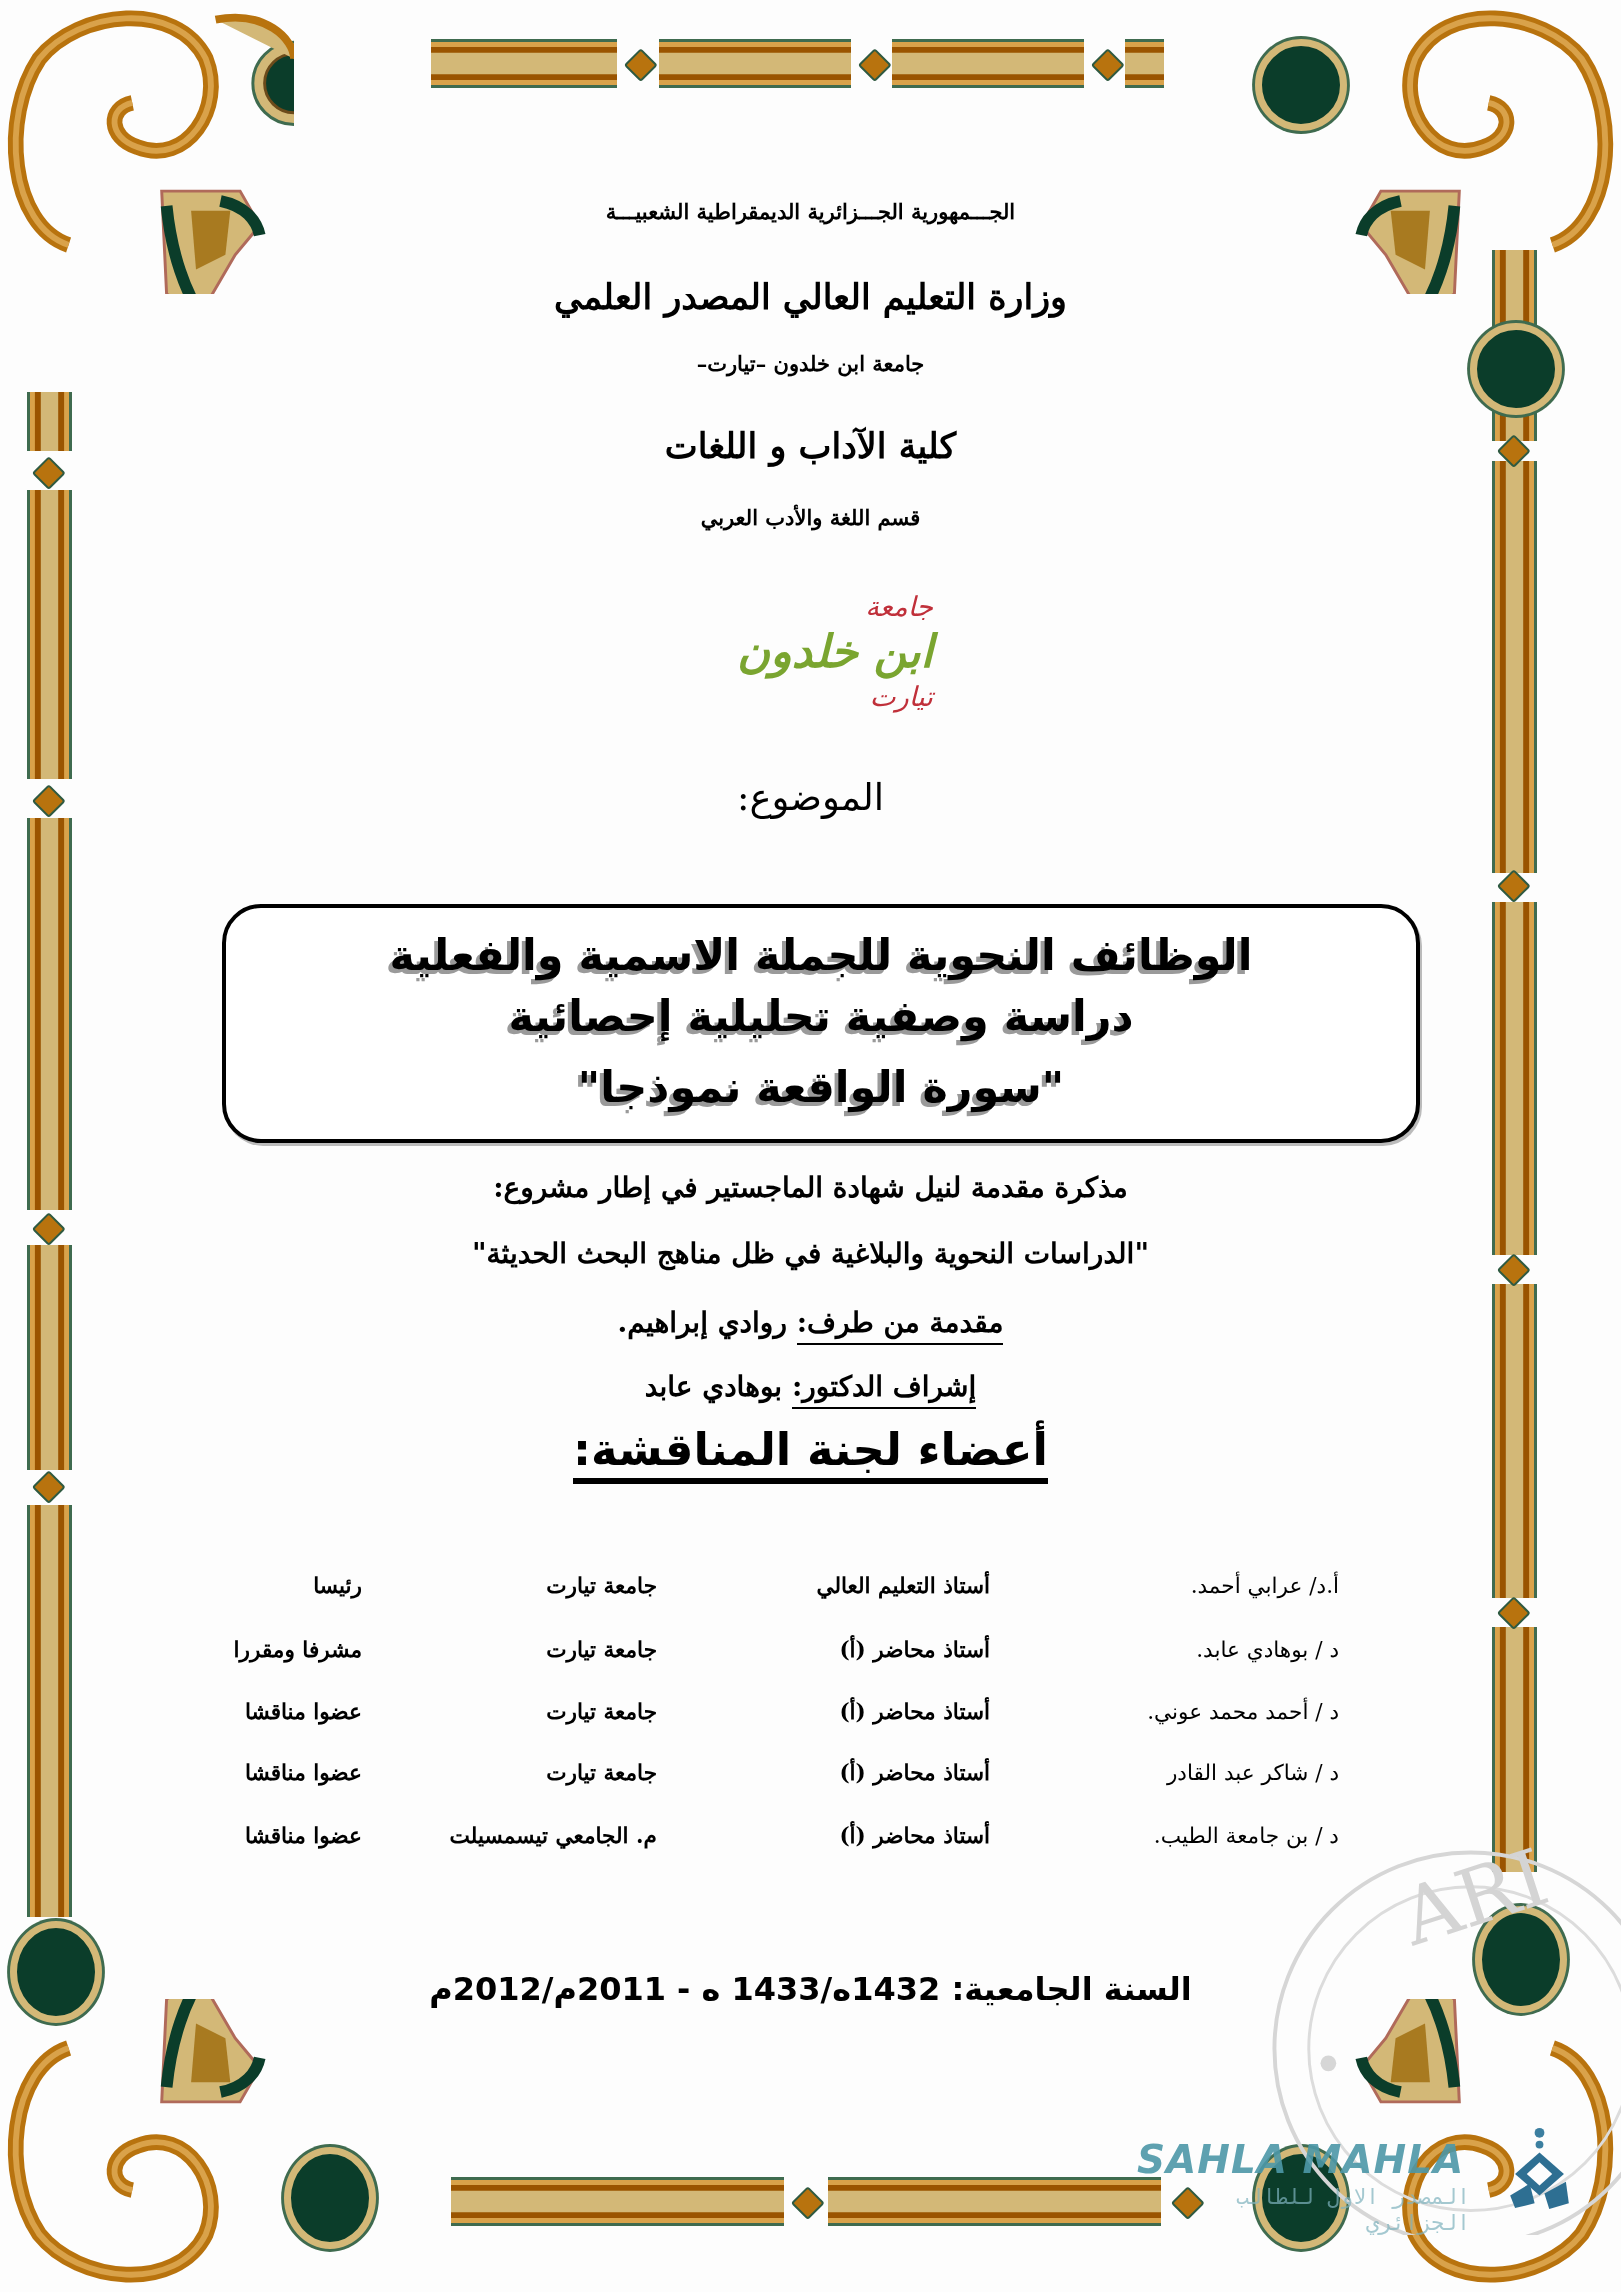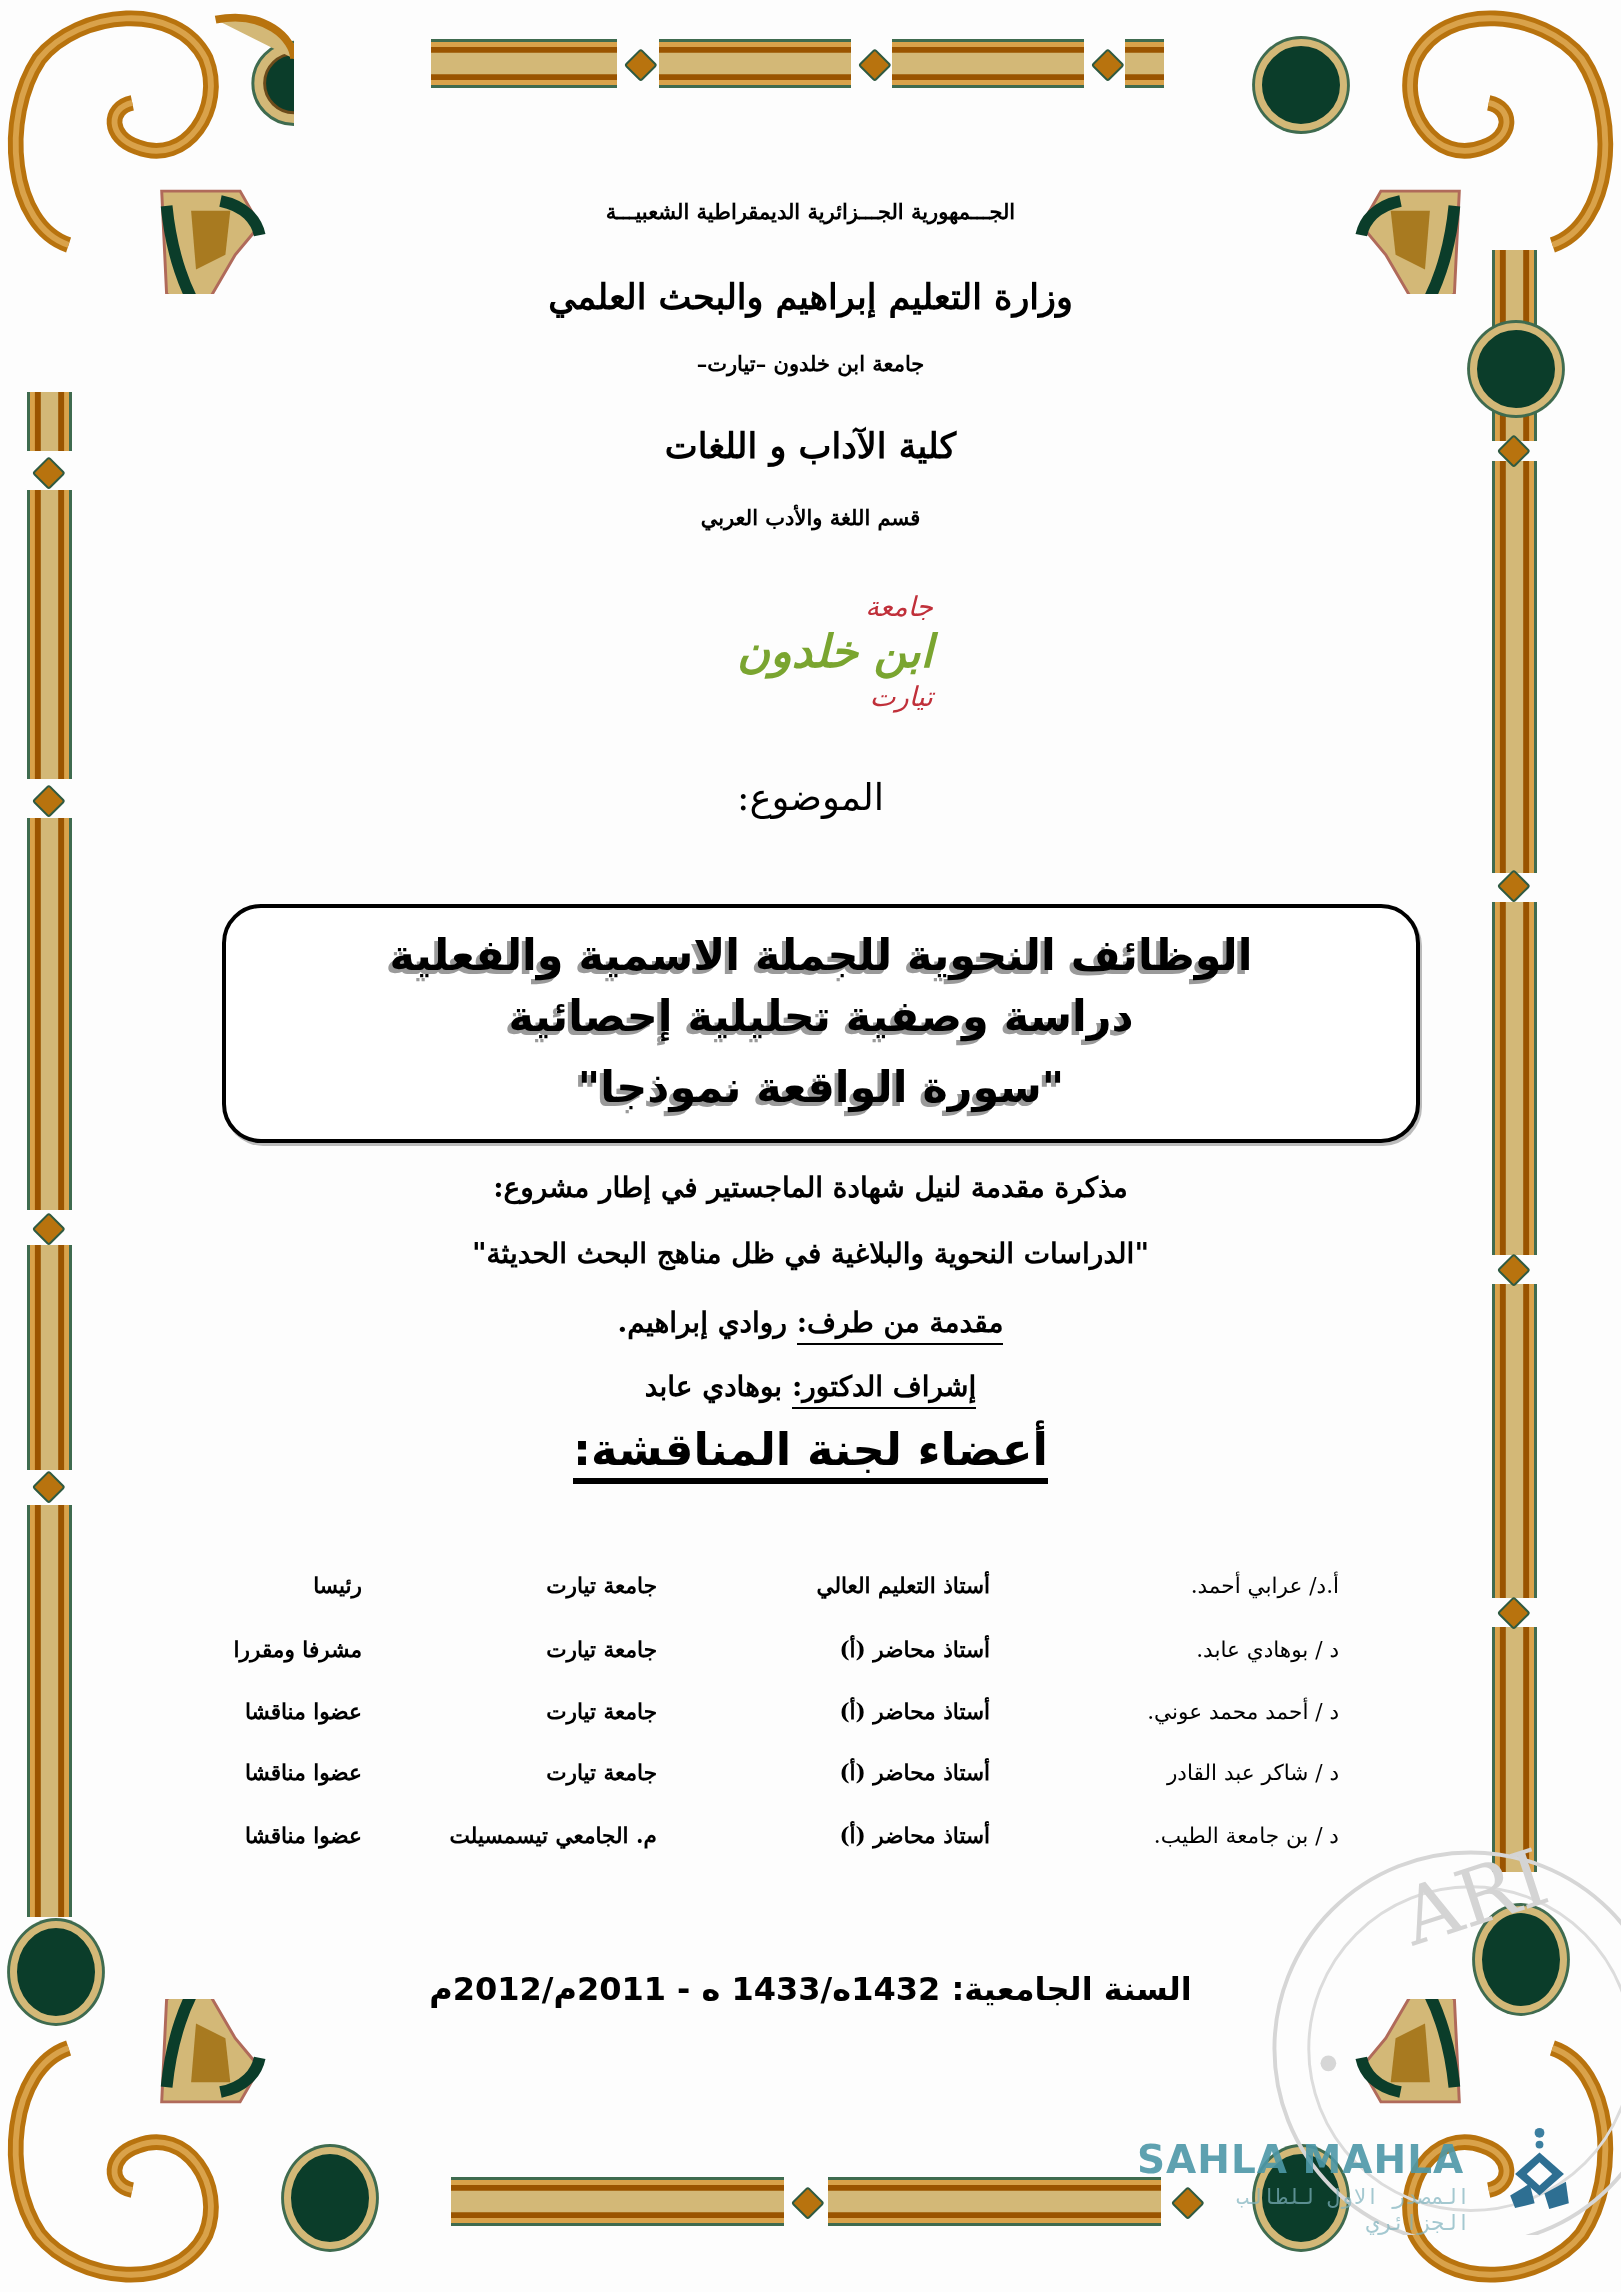--- a/index.html
+++ b/index.html
@@ -164,21 +164,21 @@
 </div>
 
 <svg class="abs" style="left:1245px; top:1823px;" width="412" height="412" viewBox="0 0 420 420">
   <circle cx="230" cy="230" r="200" fill="none" stroke="#d6d6d6" stroke-width="4"></circle>
   <circle cx="230" cy="230" r="165" fill="none" stroke="#dcdcdc" stroke-width="3"></circle>
   <circle cx="85" cy="245" r="8" fill="#d6d6d6"></circle>
   <text x="165" y="115" font-family="DejaVu Serif, serif" font-size="80" fill="#d4d4d4" transform="rotate(-18 200 100)">ARI</text>
 </svg>
 
 <div class="center-line hdr" style="top:199px;">الجـــمهورية الجـــزائرية الديمقراطية الشعبيـــة</div>
-<div class="center-line hdr-big" style="top:276px;">وزارة التعليم إبراهيم والبحث العلمي</div>
+<div class="center-line hdr-big" style="top:276px;">وزارة التعليم العالي المصدر العلمي</div>
 <div class="center-line hdr" style="top:351px;">جامعة ابن خلدون –تيارت–</div>
 <div class="center-line hdr-big" style="top:425px;">كلية الآداب و اللغات</div>
 <div class="center-line hdr" style="top:505px;">قسم اللغة والأدب العربي</div>
 
 <div class="abs" style="left:702px; top:590px; width:231px; height:147px; text-align:right; direction:rtl;">
   <div style="font-size:27.4px; color:#c0303a; font-style:italic; line-height:33px;">جامعة</div>
   <div style="font-size:45px; color:#7aa530; font-weight:bold; font-style:italic; line-height:57px;">ابن خلدون</div>
   <div style="font-size:27.4px; color:#c0303a; font-style:italic; line-height:33px;">تيارت</div>
 </div>
 
@@ -238,21 +238,21 @@
     <span class="cell c-inst">م. الجامعي تيسمسيلت</span>
     <span class="cell c-role">عضوا مناقشا</span>
   </div>
 </div>
 
 <div class="center-line year" style="top:1970px;">
   <span>السنة الجامعية:</span>
   <span>1432ه/1433 ه  -  2011م/2012م</span>
 </div>
 
-<div class="watermark" style="top:2137px;">SAHLA MAHLA</div>
+<div class="watermark" style="top:2137px;font-style:italic;">SAHLA MAHLA</div>
 <div class="watermark-sub" style="top:2184px; width:333px;">المصدر الاول للطالب الجزائري</div>
 <svg class="abs" style="left:1505px; top:2125px;" width="69" height="88" viewBox="0 0 70 90">
   <circle cx="35" cy="8" r="5" fill="#3c7fa0"></circle>
   <circle cx="35" cy="20" r="4" fill="#3c7fa0"></circle>
   <path d="M10 50 L35 28 L60 50 L35 72 Z" fill="#2e6f92"></path>
   <path d="M22 50 L35 38 L48 50 L35 62 Z" fill="#fdfdfd"></path>
   <path d="M5 72 L25 60 L30 80 L10 85 Z" fill="#2e6f92"></path>
   <path d="M40 70 L62 58 L65 80 L45 86 Z" fill="#2e6f92"></path>
 </svg>
 

